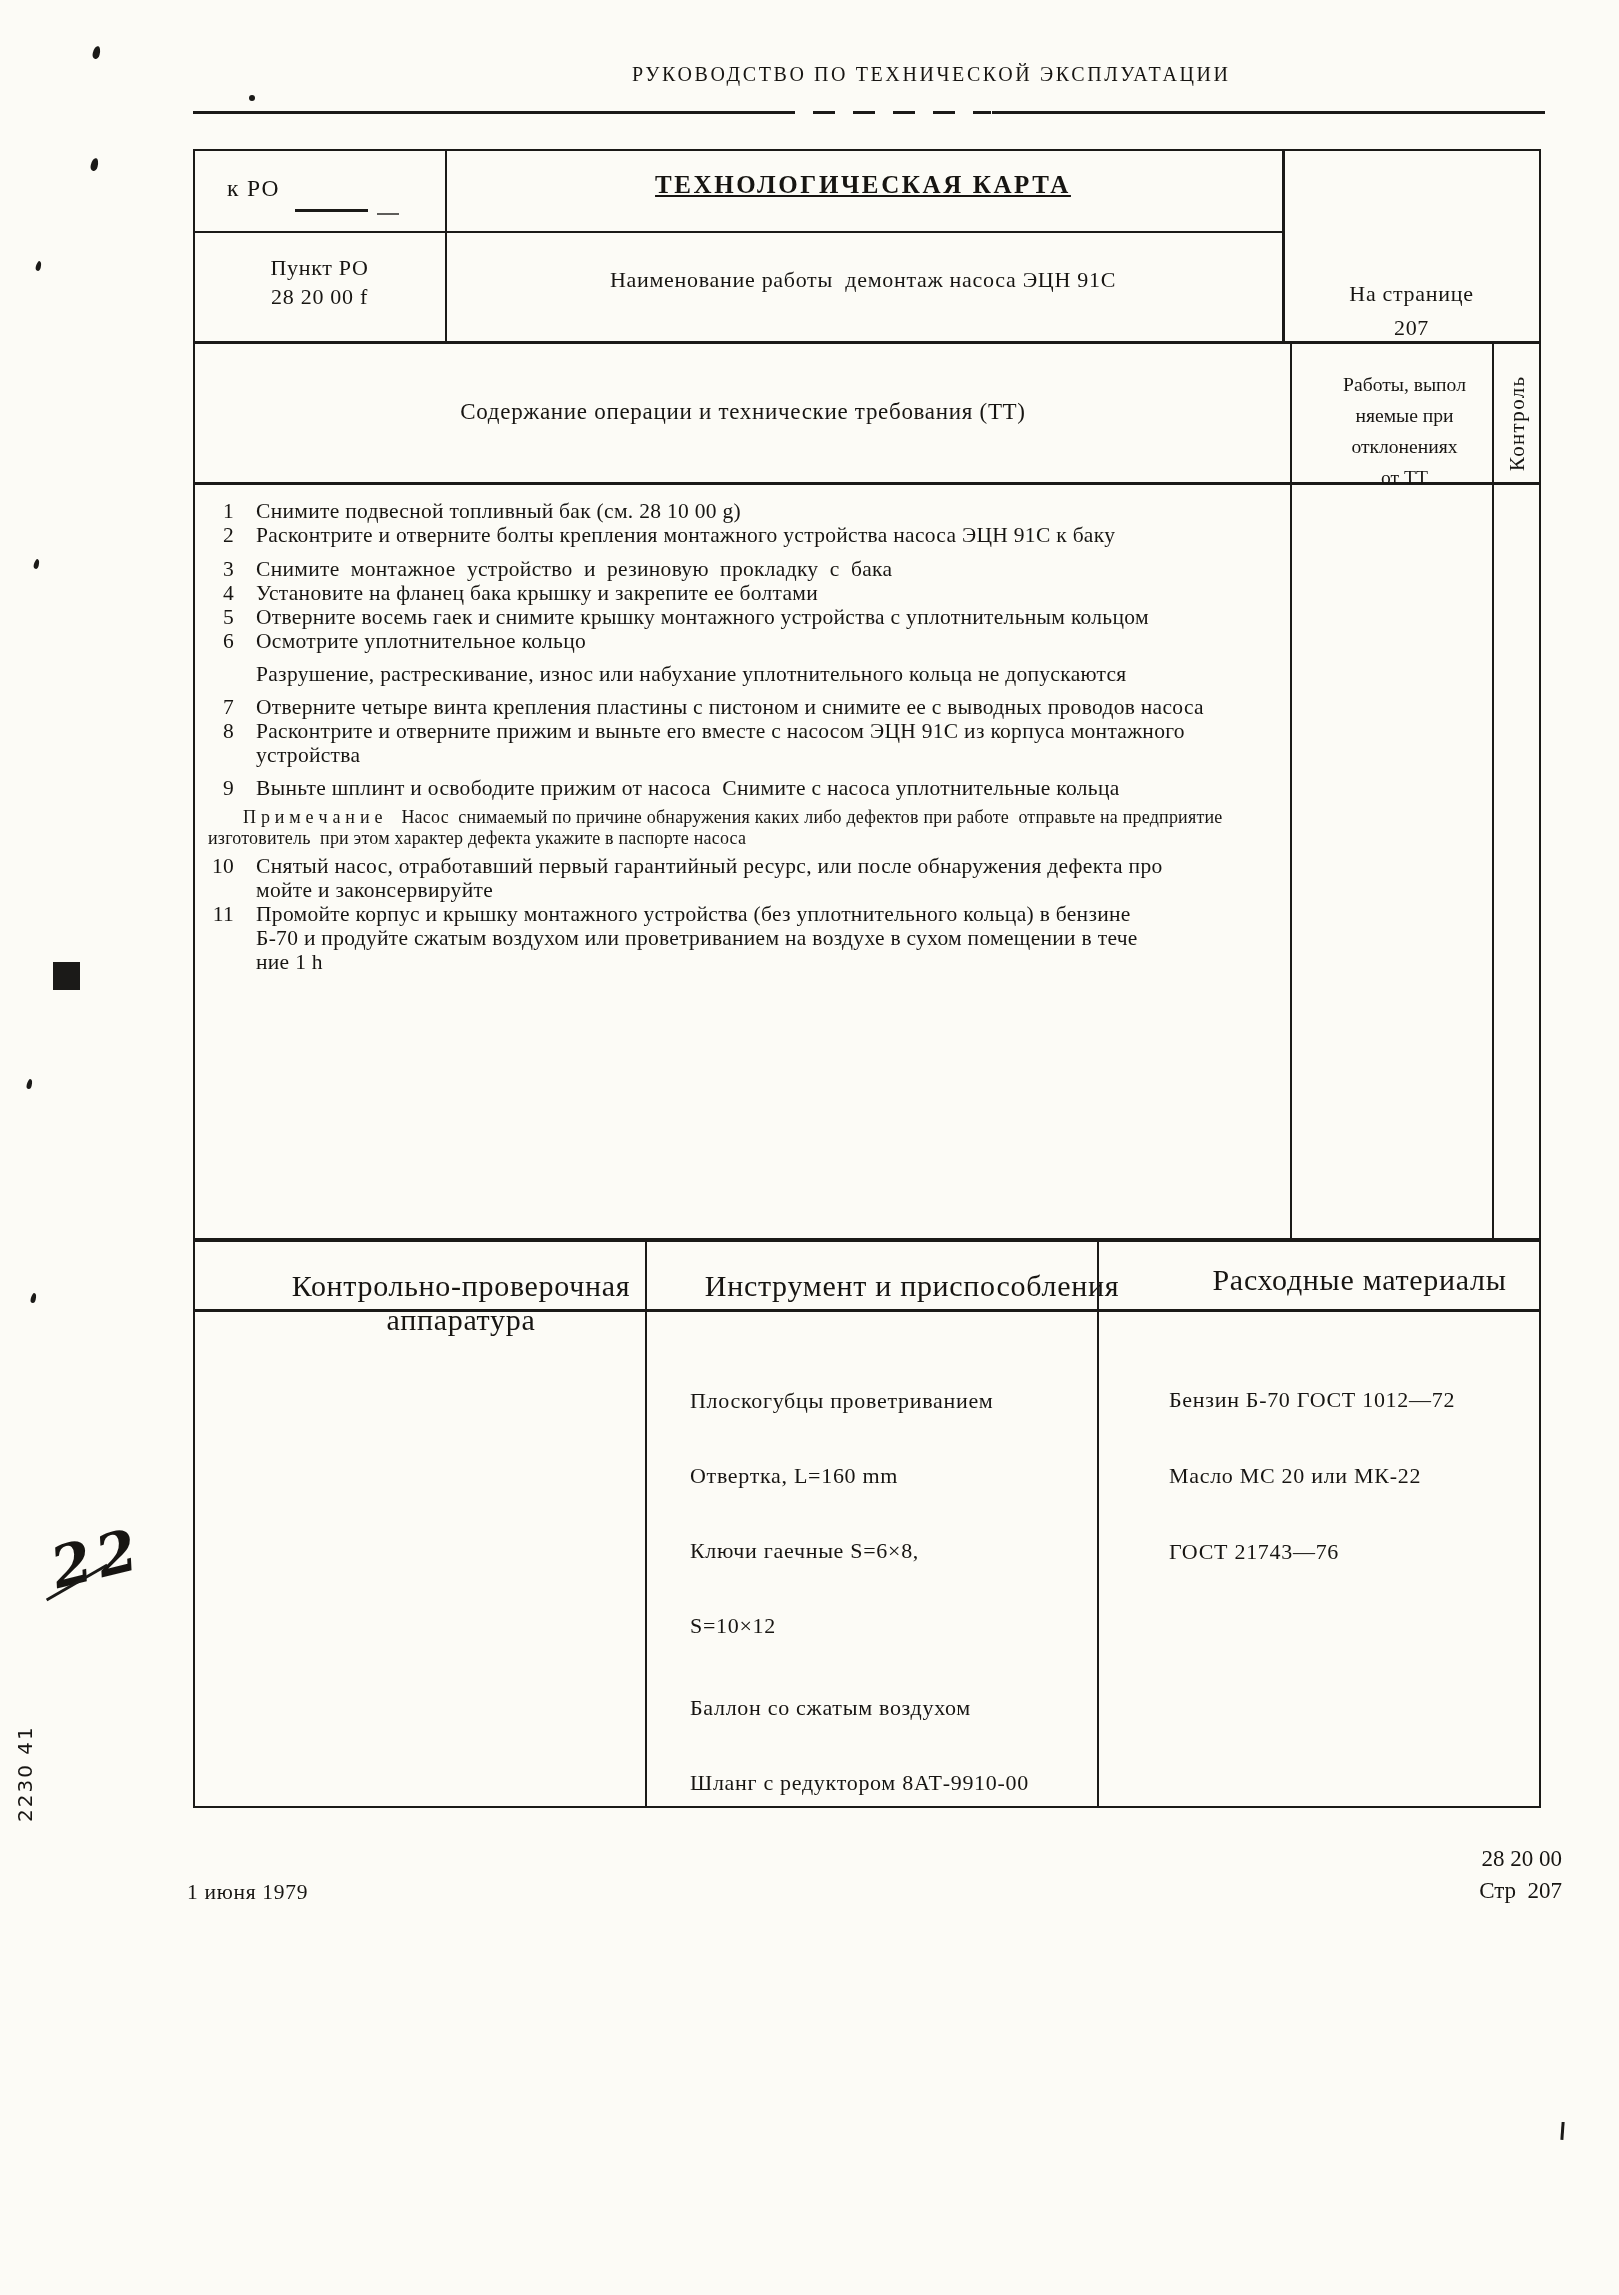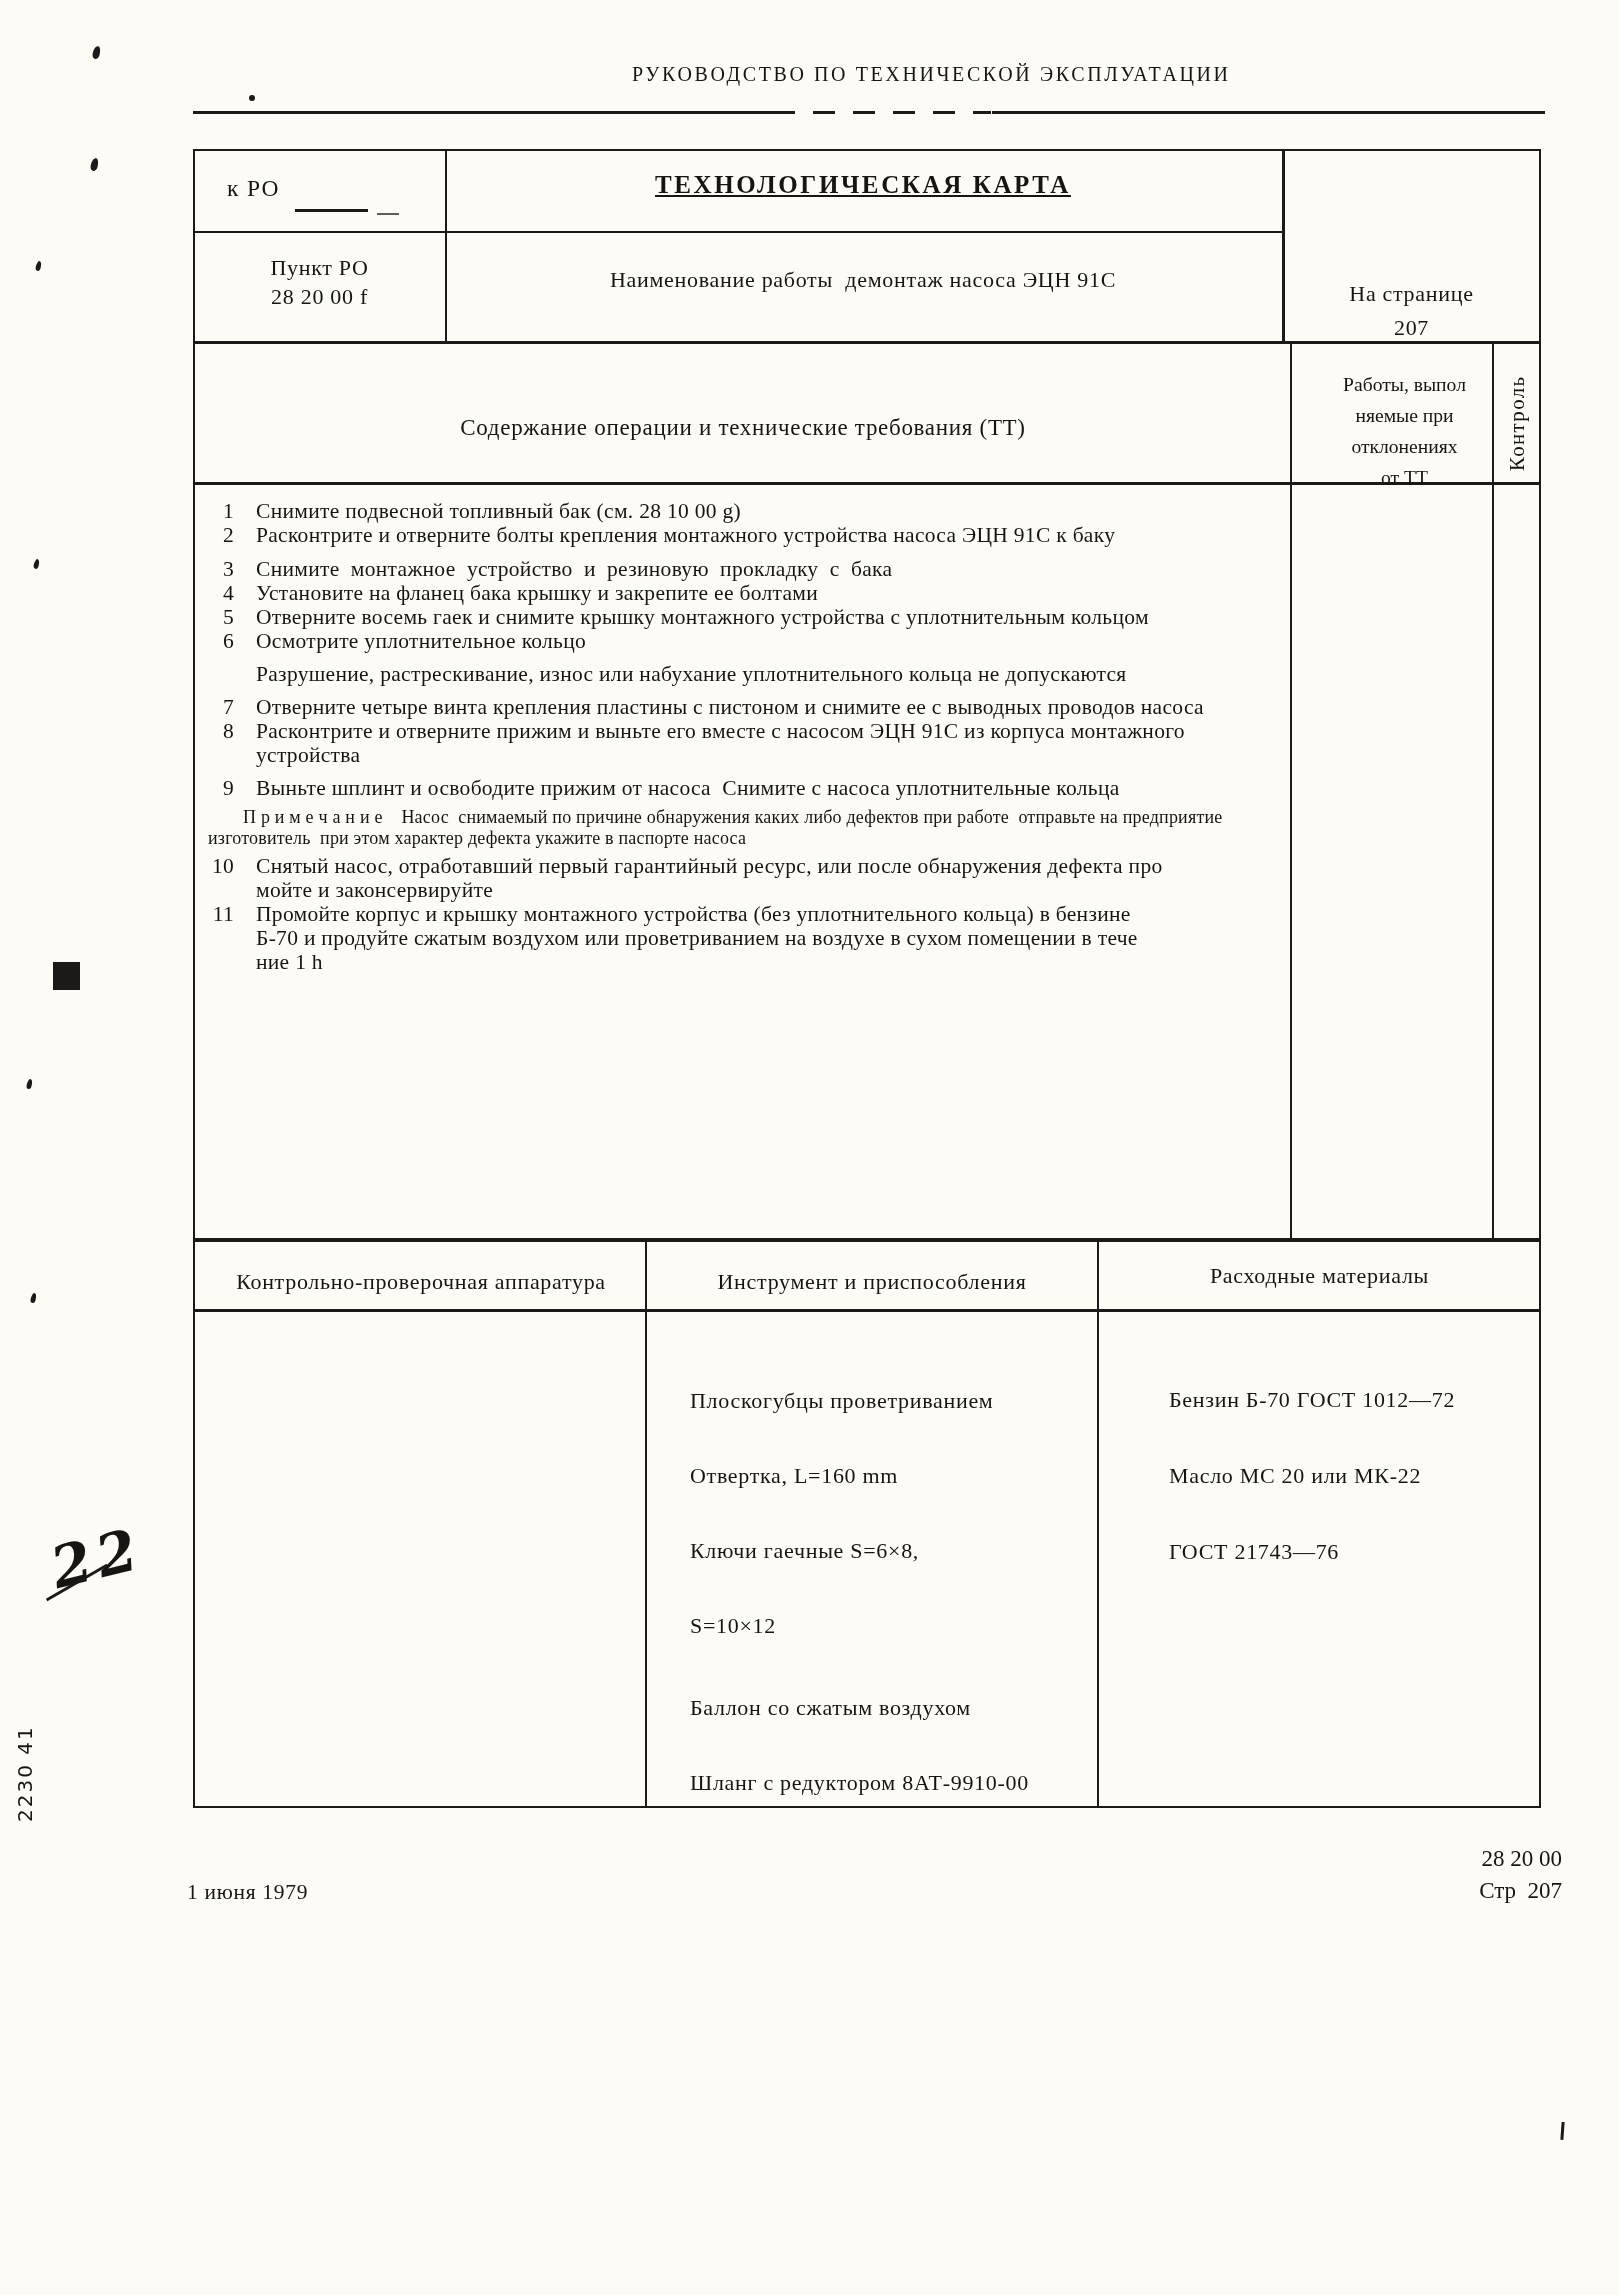--- a/index.html
+++ b/index.html
@@ -28,39 +28,39 @@
   }
 
   .kro{left:227px;top:175px;font-size:23.5px;letter-spacing:1.3px;}
   .kro-line{left:295px;top:209px;width:73px;height:2.6px;}
   .kro-line2{left:377px;top:213px;width:22px;height:2px;opacity:.7;}
   .punkt{left:194px;top:253px;width:251px;font-size:22px;line-height:29px;letter-spacing:0.7px;}
   .card-title{left:445px;top:171px;width:836px;font-size:25px;font-weight:bold;letter-spacing:2.6px;text-decoration:underline;}
   .work-name{left:445px;top:267px;width:836px;font-size:22px;letter-spacing:0.7px;}
   .on-page{left:1282px;top:277px;width:259px;font-size:22px;line-height:34px;letter-spacing:0.7px;}
 
-  .col-content{left:196px;top:399px;width:1094px;font-size:23px;letter-spacing:0.7px;margin-top:16px;}
+  .col-content{left:196px;top:399px;width:1094px;font-size:23px;letter-spacing:0.7px;}
   .col-dev{left:1292px;top:369px;width:225px;font-size:19.6px;line-height:31px;}
   .col-control{
     left:1494px;top:352px;width:47px;height:143px;
     writing-mode:vertical-rl;transform:rotate(180deg);
     display:flex;align-items:center;justify-content:center;
     font-size:21px;letter-spacing:1.3px;
   }
 
   .ops{left:256px;top:499px;width:1034px;font-size:21.5px;letter-spacing:0.3px;}
   .op-line{position:relative;line-height:24px;min-height:24px;white-space:pre;}
   .op-num{position:absolute;left:-48px;width:26px;text-align:right;}
   .mt16{margin-top:10.4px;}
   .mt14{margin-top:9px;}
   .mt8{margin-top:5.2px;}
   .note-line{font-size:18px;letter-spacing:0.2px;line-height:21px;min-height:21px;margin-left:-48px;white-space:pre;}
   .note-first{margin-top:6.5px;text-indent:35px;}
 
-  .bt-h{top:1269px;font-size:22px;letter-spacing:0.7px;}
+  .bt-h{top:1269px;font-size:30px;letter-spacing:0.7px;padding-left:40px;}
   .tools{left:690px;top:1338px;font-size:22px;letter-spacing:0.7px;line-height:25px;white-space:pre;}
   .materials{left:1169px;top:1336px;font-size:22px;letter-spacing:0.7px;line-height:25.4px;white-space:pre;}
   .tools .gap{margin-top:6.5px;}
 
   .foot-date{left:187px;top:1880px;font-size:21.5px;letter-spacing:0.7px;}
   .foot-task{left:1395px;top:1846px;width:167px;text-align:right;font-size:23px;}
   .foot-page{left:1395px;top:1878px;width:167px;text-align:right;font-size:23px;}
 
   .speck{position:absolute;background:#1b1a18;}
   .apos{width:6.5px;height:13px;border-radius:50% 50% 50% 50%/60% 60% 40% 40%;transform:rotate(14deg);}

